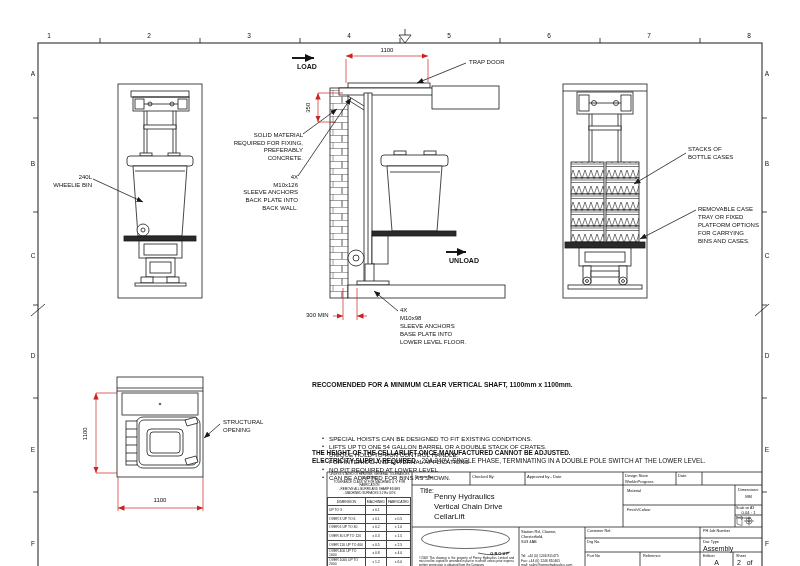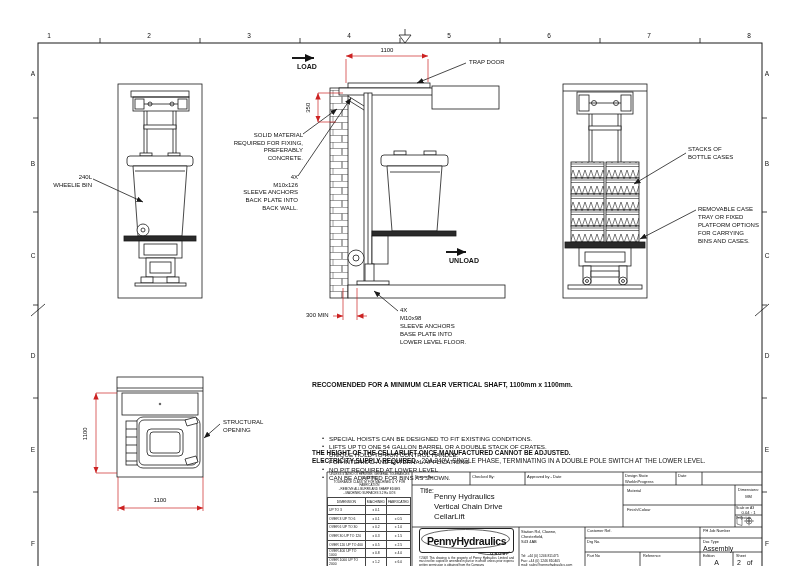--- a/index.html
+++ b/index.html
@@ -372,23 +372,20 @@
 Vertical Chain Drive
 CellarLift</div>
 <div class="t" style="left:627px;top:462.5px;font-size:4px;">Material</div>
 <div class="t" style="left:627px;top:482px;font-size:4px;">Finish/Colour</div>
 <div class="t c" style="left:735px;top:463px;width:27px;font-size:3.8px;">Dimensions:</div>
 <div class="t c" style="left:735px;top:468.5px;width:27px;font-size:4px;">MM</div>
 <div class="t" style="left:736px;top:480.5px;font-size:3.4px;">Scale on A3</div>
 <div class="t c" style="left:735px;top:484.5px;width:27px;font-size:4.2px;">0.04 : 1</div>
 <div class="t" style="left:736px;top:490.5px;font-size:3.4px;">Projection</div>
 
-<div id="logo-box">
-  <span>PennyHydraulics</span>
-</div>
 <div class="t b r" style="left:470px;top:525.5px;width:40px;font-size:4px;letter-spacing:1px;">GROUP</div>
 <div class="t" style="left:419px;top:531.5px;width:95px;font-size:3px;line-height:3.8px;text-align:justify;white-space:normal;">©2008 This drawing is the property of Penny Hydraulics Limited and must not be copied or amended in part or in whole unless prior express written permission is obtained from the Company</div>
 <div class="t" style="left:521px;top:504px;font-size:4px;line-height:5px;">Station Rd, Clowne,
 Chesterfield,
 S43 4AB</div>
 <div class="t" style="left:521px;top:529px;font-size:3.4px;line-height:4.6px;">Tel:  +44 (0) 1246 811475
 Fax:  +44 (0) 1246 810405
 mail: sales@pennyhydraulics.com
 web: www.pennyhydraulics.com</div>
 

